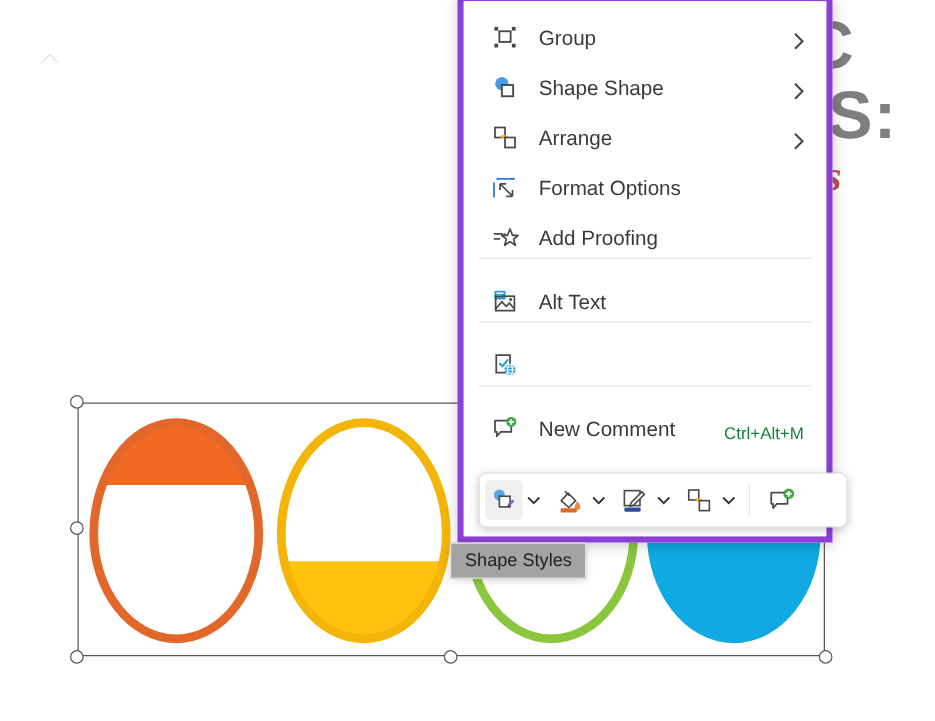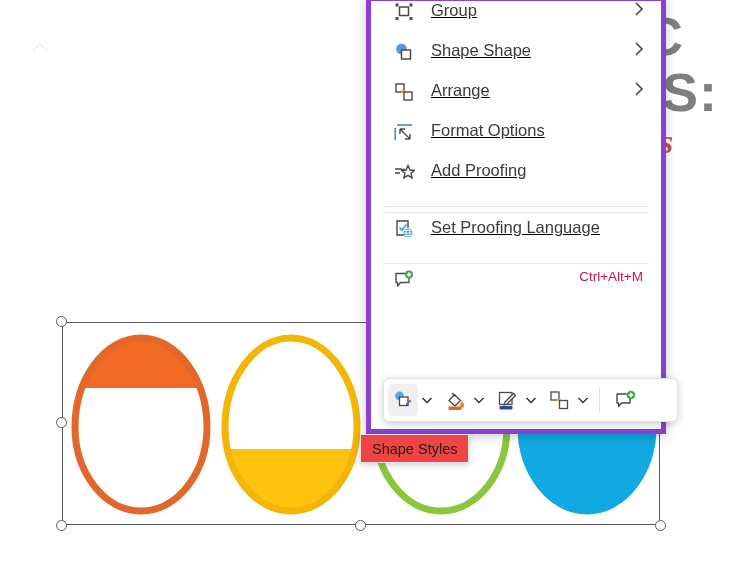--- a/index.html
+++ b/index.html
@@ -45,33 +45,33 @@
 
   
   #context-menu{
     position:absolute; left:366px; top:-4px; width:300px; height:438px;
     background:#ffffff; box-sizing:border-box;
     border:5px solid #8b3fd4;
     box-shadow:0 2px 10px rgba(0,0,0,.22);
   }
   .menu-inner{position:relative;height:100%;background:#fff;}
   .menu-item{
-    position:relative;display:flex;align-items:flex-start;height:40px;
-    padding-left:22px;cursor:default;text-decoration:underline;
+    position:relative;display:flex;align-items:flex-end;height:40px;
+    padding-left:22px;cursor:default;
   }
   .menu-item .mi-icon{
     width:22px;height:22px;flex:0 0 22px;margin-right:16px;
     display:flex;align-items:center;justify-content:center;
   }
   .menu-item .mi-label{
     font-size:16.5px;color:#3b3a39;white-space:nowrap;
     font-family:"Liberation Sans","DejaVu Sans",sans-serif;
   }
   .menu-item .mi-shortcut{
-    position:absolute;right:18px;font-size:13.5px;color:#be185d;
+    position:absolute;right:18px;font-size:13.5px;color:#15803d;
   }
   .menu-item .mi-chevron{
     position:absolute;right:16px;display:flex;align-items:center;
   }
   .menu-sep{height:1px;background:#e6e6e6;margin:5px 12px 5px 12px;}
 
   
   #mini-toolbar{
     position:absolute;left:383px;top:378px;width:295px;height:44px;
     background:#ffffff;border:1px solid #e2e2e2;border-radius:6px;
@@ -89,21 +89,21 @@
     border-radius:4px;
   }
   .mt-divider{width:1px;height:26px;background:#e3e3e3;margin:0 7px;}
   #mt-nub{
     position:absolute;left:33px;top:43px;width:14px;height:8px;z-index:41;
   }
 
   
   #tooltip{
     position:absolute;left:360px;top:434px;height:27px;
-    background:#ef4444;border:1px solid #e2e2e2;
+    background:#a3a3a3;border:1px solid #e2e2e2;
     box-shadow:0 2px 7px rgba(0,0,0,.18);
     display:flex;align-items:center;padding:0 11px;z-index:60;
   }
   #tooltip span{font-size:14.5px;color:#1f1f1f;white-space:nowrap;}
 </style>
 </head>
 <body>
 
 <div id="slide-text">
   <div class="line1">IC</div>
@@ -237,46 +237,58 @@
         <path d="M1 7 H8 M1 11 H6" stroke="#4a4a4a" stroke-width="1.4"></path>
         <path d="M7.5 8.5 L10.5 7" stroke="#4a4a4a" stroke-width="1.4"></path>
         <path d="M14 3.2 L16 8.2 L20.6 8.2 L16.9 11.3 L18.3 16.2 L14 13.3 L9.7 16.2 L11.1 11.3 L7.4 8.2 L12 8.2 Z" fill="none" stroke="#4a4a4a" stroke-width="1.4" stroke-linejoin="round"></path>
       </svg>
     </span>
     <span class="mi-label">Add Proofing</span>
   </div>
 
   <div class="menu-sep"></div>
 
+  <div class="menu-item">
+    <span class="mi-icon">
+      <svg width="20" height="20" viewBox="0 0 20 20">
+        <rect x="1.5" y="1.5" width="9" height="7" rx="1" fill="#2b9fd8"></rect>
+        <path d="M3.2 3.6 H8.8 M3.2 5.6 H7" stroke="#ffffff" stroke-width="1.1"></path>
+        <rect x="2.5" y="6" width="15" height="11.5" fill="none" stroke="#4a4a4a" stroke-width="1.4"></rect>
+        <path d="M2.5 16 L7.5 10.5 L11 14 L13.5 11.5 L17.5 16" fill="none" stroke="#4a4a4a" stroke-width="1.4"></path>
+        <circle cx="14.5" cy="8.5" r="1.2" fill="#4a4a4a"></circle>
+      </svg>
+    </span>
+    <span class="mi-label">Alt Text</span>
+  </div>
 
   <div class="menu-sep"></div>
 
   <div class="menu-item">
     <span class="mi-icon">
       <svg width="20" height="20" viewBox="0 0 20 20">
         <path d="M3 2 H14 V16 H3 Z" fill="none" stroke="#4a4a4a" stroke-width="1.4"></path>
         <path d="M5.5 8.5 L8 11 L12.5 5.5" fill="none" stroke="#2b9fd8" stroke-width="1.7"></path>
         <circle cx="14" cy="14" r="4.5" fill="#2b9fd8"></circle>
         <ellipse cx="14" cy="14" rx="2" ry="4.5" fill="none" stroke="#ffffff" stroke-width=".9"></ellipse>
         <path d="M9.6 14 H18.4 M10.4 11.6 H17.6 M10.4 16.4 H17.6" stroke="#ffffff" stroke-width=".9"></path>
       </svg>
     </span>
-    <span class="mi-label">Set Proofing Language</span>
   </div>
 
   <div class="menu-sep"></div>
 
   <div class="menu-item">
     <span class="mi-icon">
       <svg width="20" height="20" viewBox="0 0 20 20">
         <path d="M2 3.5 H15 V12.5 H6.5 L3.5 16 V12.5 H2 Z" fill="none" stroke="#4a4a4a" stroke-width="1.4" stroke-linejoin="round"></path>
         <circle cx="15" cy="4.5" r="4" fill="#41a847"></circle>
         <path d="M15 2.3 V6.7 M12.8 4.5 H17.2" stroke="#ffffff" stroke-width="1.4"></path>
       </svg>
     </span>
+    <span class="mi-label">New Comment</span>
     <span class="mi-shortcut">Ctrl+Alt+M</span>
   </div>
 
  </div>
 </div>
 
 <div id="mini-toolbar">
 
   <div class="mt-group">
     <div class="mt-btn active">

